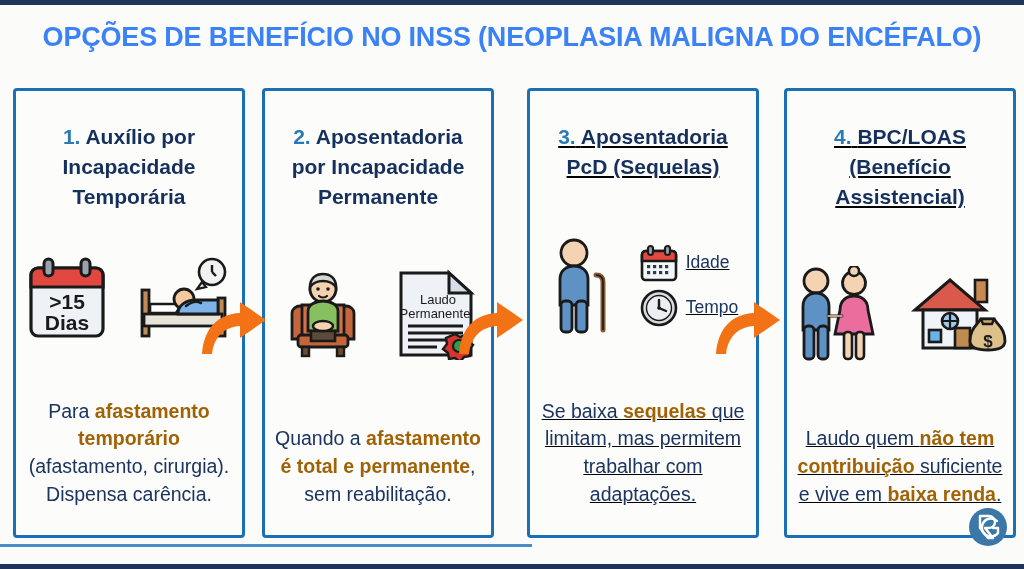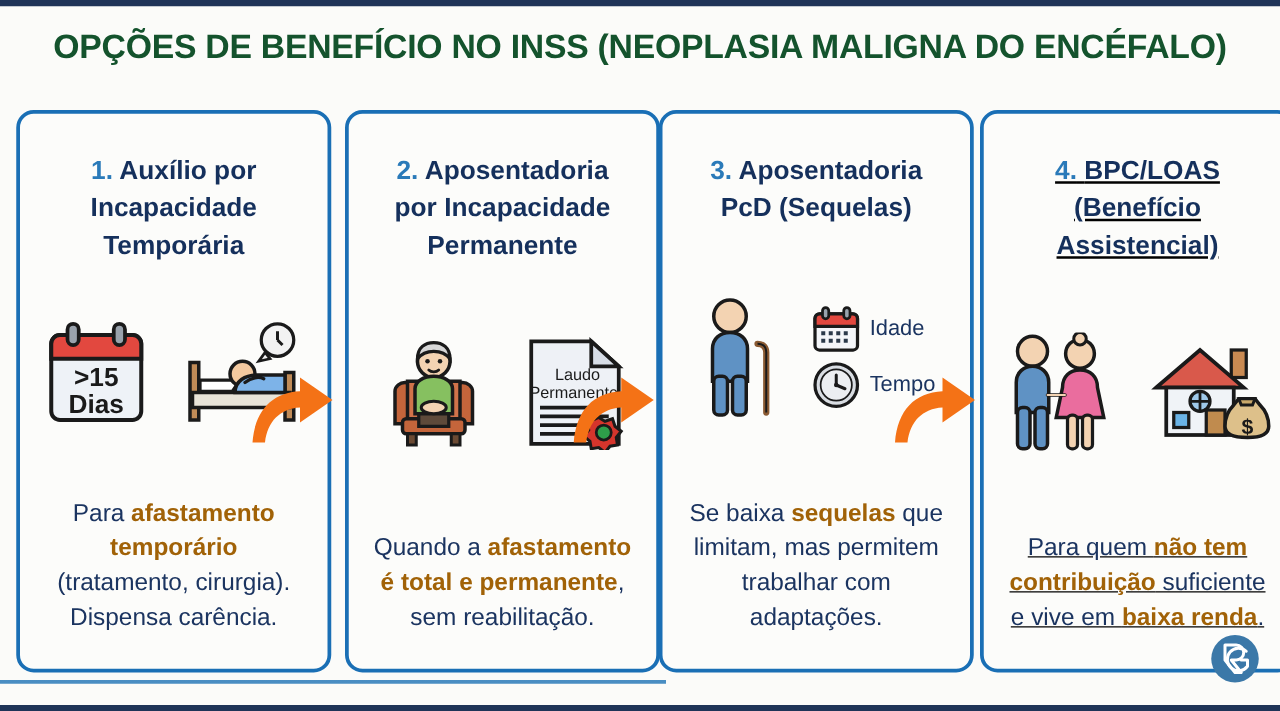--- a/index.html
+++ b/index.html
@@ -32,41 +32,41 @@
   }
 
   #title {
     position: absolute;
     top: 22px;
     left: 0;
     width: 1024px;
     text-align: center;
     font-size: 27px;
     font-weight: bold;
-    color: #14532d;
+    color: #3b82f6;
     letter-spacing: -0.2px;
     white-space: nowrap;
   }
 
   .card {
     position: absolute;
     top: 88px;
-    width: 252px;
+    width: 232px;
     height: 450px;
     border: 3px solid #1a6fb5;
-    border-radius: 14px;
+    border-radius: 4px;
     background: #fcfcfa;
     box-sizing: border-box;
     display: flex;
     flex-direction: column;
     align-items: center;
   }
   #card1 { left: 13px; }
-  #card2 { left: 276px; }
-  #card3 { left: 527px; }
+  #card2 { left: 262px; }
+  #card3 { left: 527px; text-decoration: underline; }
   #card4 { left: 784px; text-decoration: underline; }
 
   .card-title {
     margin-top: 31px;
     width: 204px;
     text-align: center;
     font-size: 21px;
     font-weight: bold;
     color: #15305c;
     line-height: 1.42;
@@ -164,21 +164,21 @@
         <rect x="8" y="34" width="7" height="46" fill="#c08b57" stroke="#1a1a1a" stroke-width="2.8"></rect>
         <rect x="84" y="42" width="7" height="38" fill="#c08b57" stroke="#1a1a1a" stroke-width="2.8"></rect>
         <rect x="10" y="58" width="78" height="12" fill="#e8e3d8" stroke="#1a1a1a" stroke-width="2.8"></rect>
         <path d="M16 57h26l6-9H16z" fill="#ffffff" stroke="#1a1a1a" stroke-width="2.6"></path>
         <circle cx="50" cy="43" r="10" fill="#f3c9a0" stroke="#1a1a1a" stroke-width="2.8"></circle>
         <path d="M44 58c0-9 8-14 18-14h22v14z" fill="#7db3e8" stroke="#1a1a1a" stroke-width="2.8"></path>
         <path d="M52 50c5-4 11-5 15-3" fill="none" stroke="#1a1a1a" stroke-width="2.6" stroke-linecap="round"></path>
       </svg>
     </div>
     <div class="card-body">
-      <span>Para </span><b>afastamento temporário</b><span> (tratamento, cirurgia). Dispensa carência.</span>
+      <span>Para </span><b>afastamento temporário</b><span> (afastamento, cirurgia). Dispensa carência.</span>
     </div>
   </div>
 
   <div class="card" id="card2">
     <div class="card-title">
       <span class="num">2.</span>
       <span>Aposentadoria por Incapacidade Permanente</span>
     </div>
     <div class="icon-zone">
 
@@ -299,21 +299,21 @@
         <rect x="26" y="62" width="12" height="12" fill="#6ab3e6" stroke="#1a1a1a" stroke-width="2.6"></rect>
         <rect x="52" y="60" width="15" height="20" fill="#c08b4e" stroke="#1a1a1a" stroke-width="2.6"></rect>
         <g>
           <path d="M74 56l4-5h13l4 5c5 5 7 12 7 17 0 6-6 9-17 9s-18-3-18-9c0-5 2-12 7-17z" fill="#ddc08a" stroke="#1a1a1a" stroke-width="2.8"></path>
           <path d="M78 51h13l-2 5H80z" fill="#c9a86a" stroke="#1a1a1a" stroke-width="2.4"></path>
           <text x="85" y="79" text-anchor="middle" font-family="Liberation Sans, sans-serif" font-size="17" font-weight="bold" fill="#1a1a1a">$</text>
         </g>
       </svg>
     </div>
     <div class="card-body">
-      <span>Para quem </span><b>não tem contribuição</b><span> suficiente e vive em </span><b>baixa renda</b><span>.</span>
+      <span>Laudo quem </span><b>não tem contribuição</b><span> suficiente e vive em </span><b>baixa renda</b><span>.</span>
     </div>
   </div>
 
   <svg class="arrow" id="arrow1" viewBox="0 0 72 62">
     <path d="M4 60C6 34 20 20 42 19v-11l26 18-26 18V32C26 33 16 43 14 60z" fill="#f47216"></path>
   </svg>
   <svg class="arrow" id="arrow2" viewBox="0 0 72 62">
     <path d="M4 60C6 34 20 20 42 19v-11l26 18-26 18V32C26 33 16 43 14 60z" fill="#f47216"></path>
   </svg>
   <svg class="arrow" id="arrow3" viewBox="0 0 72 62">

